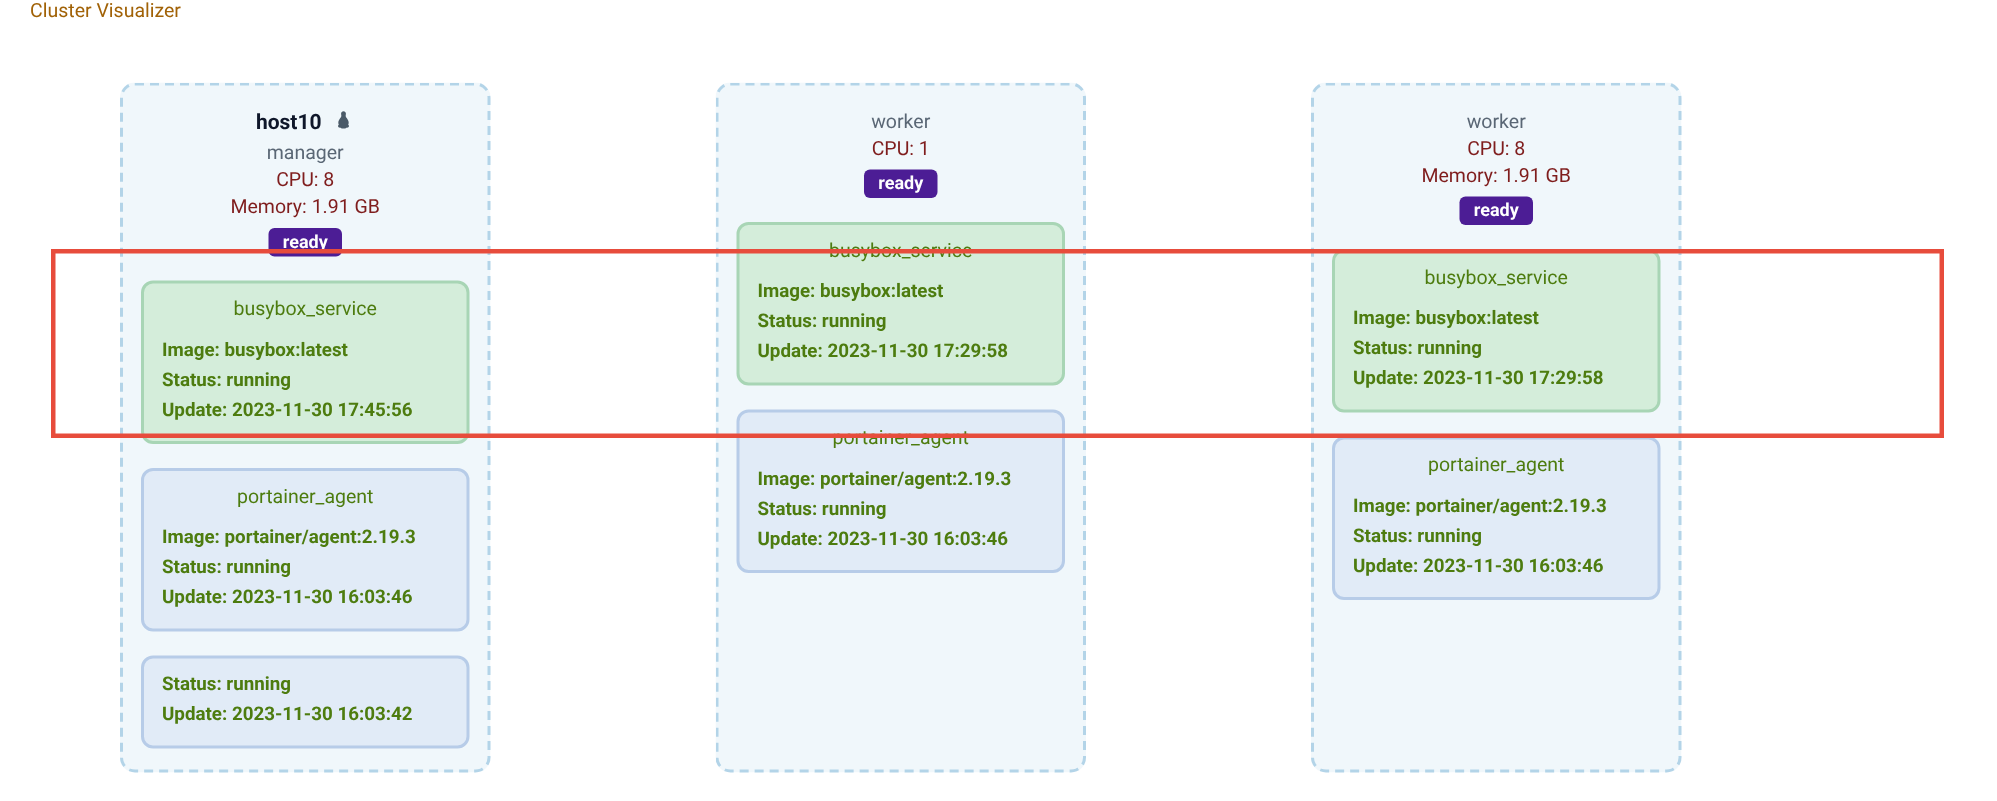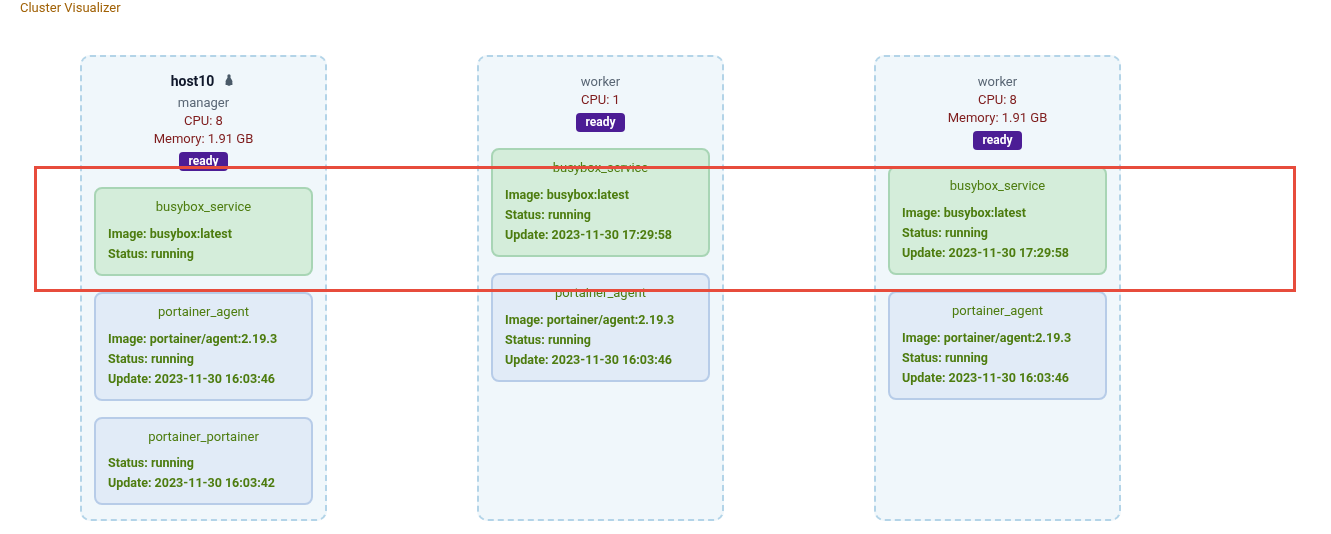--- a/index.html
+++ b/index.html
@@ -119,29 +119,29 @@
       </div>
       <div class="node-role">manager</div>
       <div class="node-cpu">CPU: 8</div>
       <div class="node-memory">Memory: 1.91 GB</div>
       <div class="status-badge">ready</div>
     </div>
     <div class="service-card service-green">
       <div class="service-name">busybox_service</div>
       <div class="service-line">Image: busybox:latest</div>
       <div class="service-line">Status: running</div>
+      <div class="service-line">Update: 2023-11-30 17:45:56</div>
     </div>
     <div class="service-card service-blue">
       <div class="service-name">portainer_agent</div>
       <div class="service-line">Image: portainer/agent:2.19.3</div>
       <div class="service-line">Status: running</div>
       <div class="service-line">Update: 2023-11-30 16:03:46</div>
     </div>
     <div class="service-card service-blue">
-      <div class="service-name">portainer_portainer</div>
       <div class="service-line">Status: running</div>
       <div class="service-line">Update: 2023-11-30 16:03:42</div>
     </div>
   </div>
 
   <div class="node-card">
     <div class="node-header">
       <div class="node-role">worker</div>
       <div class="node-cpu">CPU: 1</div>
       <div class="status-badge">ready</div>

